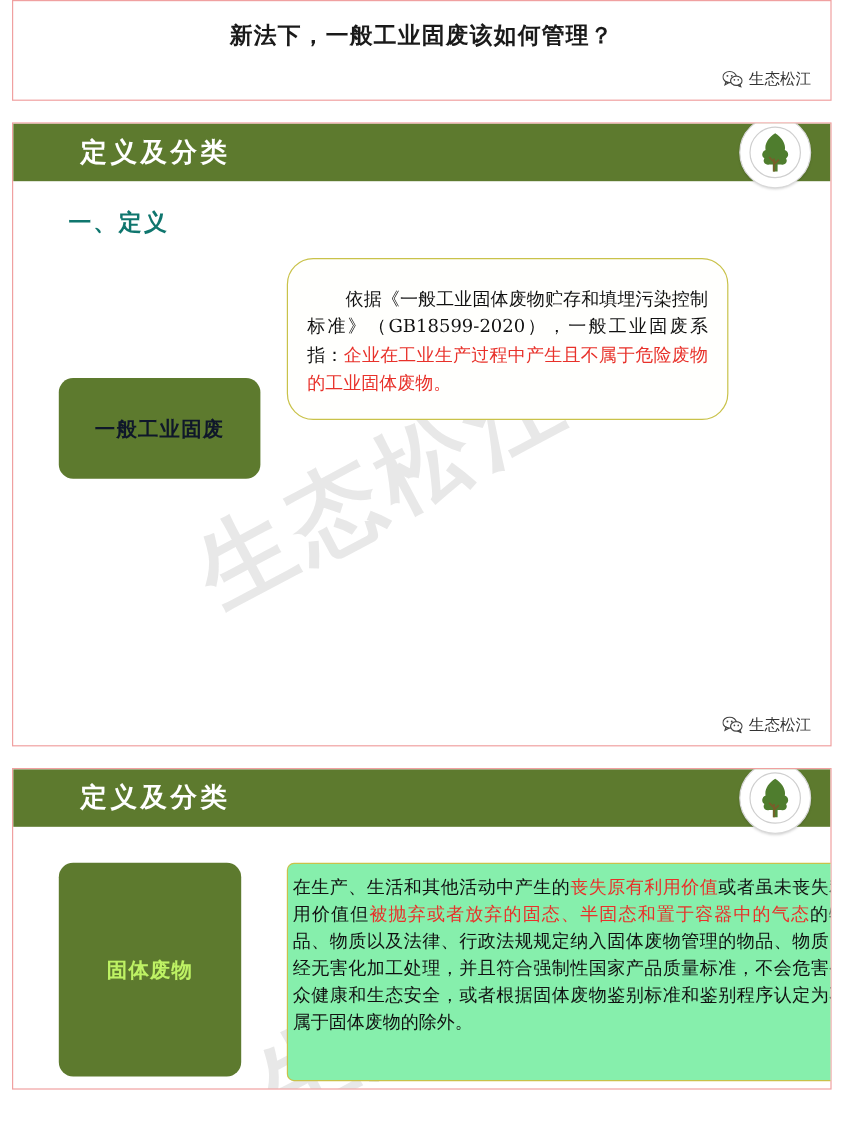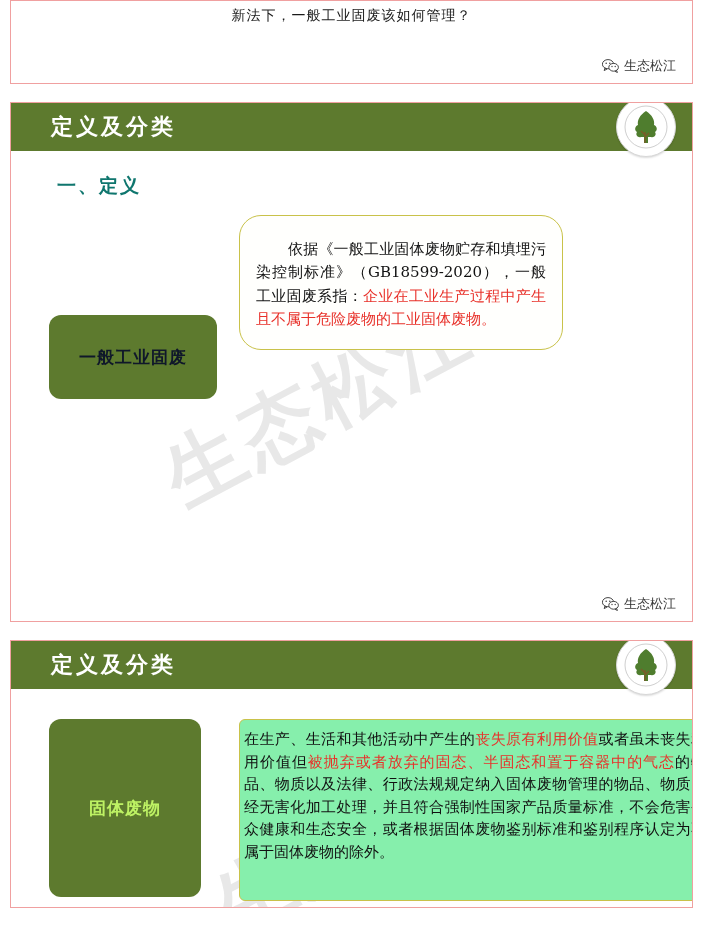--- a/index.html
+++ b/index.html
@@ -31,25 +31,25 @@
   }
 
   
   .slide-title {
     height: 84px;
     margin-top: 0;
   }
   .slide-title .headline {
     text-align: center;
     font-family: "DejaVu Serif", serif;
-    font-size: 14px;
+    font-size: 19px;
     color: #1a1a1a;
     letter-spacing: 1px;
-    padding-top: 6px;
-    font-weight: 400;
+    padding-top: 16px;
+    font-weight: 700;
   }
 
   
   .badge {
     position: absolute;
     right: 16px;
     bottom: 8px;
     display: flex;
     align-items: center;
     gap: 5px;
@@ -71,21 +71,21 @@
     height: 48px;
     display: flex;
     align-items: center;
     position: relative;
   }
   .green-bar .bar-title {
     color: #ffffff;
     font-family: Liberation Serif, serif;
     font-size: 22px;
     letter-spacing: 3px;
-    margin-left: 40px;
+    margin-left: 56px;
     font-weight: 600;
   }
   .tree-logo {
     position: absolute;
     right: 16px;
     top: -6px;
     width: 58px;
     height: 58px;
     border-radius: 50%;
     background: #ffffff;
@@ -120,21 +120,21 @@
     letter-spacing: 1px;
     display: flex;
     align-items: center;
     justify-content: center;
     font-weight: 600;
   }
   .yellow-box {
     position: absolute;
     left: 228px;
     top: 112px;
-    width: 324px;
+    width: 368px;
     padding: 22px 16px 18px 16px;
     border: 1px solid #c9c24a;
     border-radius: 22px;
     background: #fffffd;
     box-sizing: border-box;
   }
   .yellow-box p {
     margin: 0 0 14px 0;
     font-family: "DejaVu Serif", serif;
     font-size: 15px;

